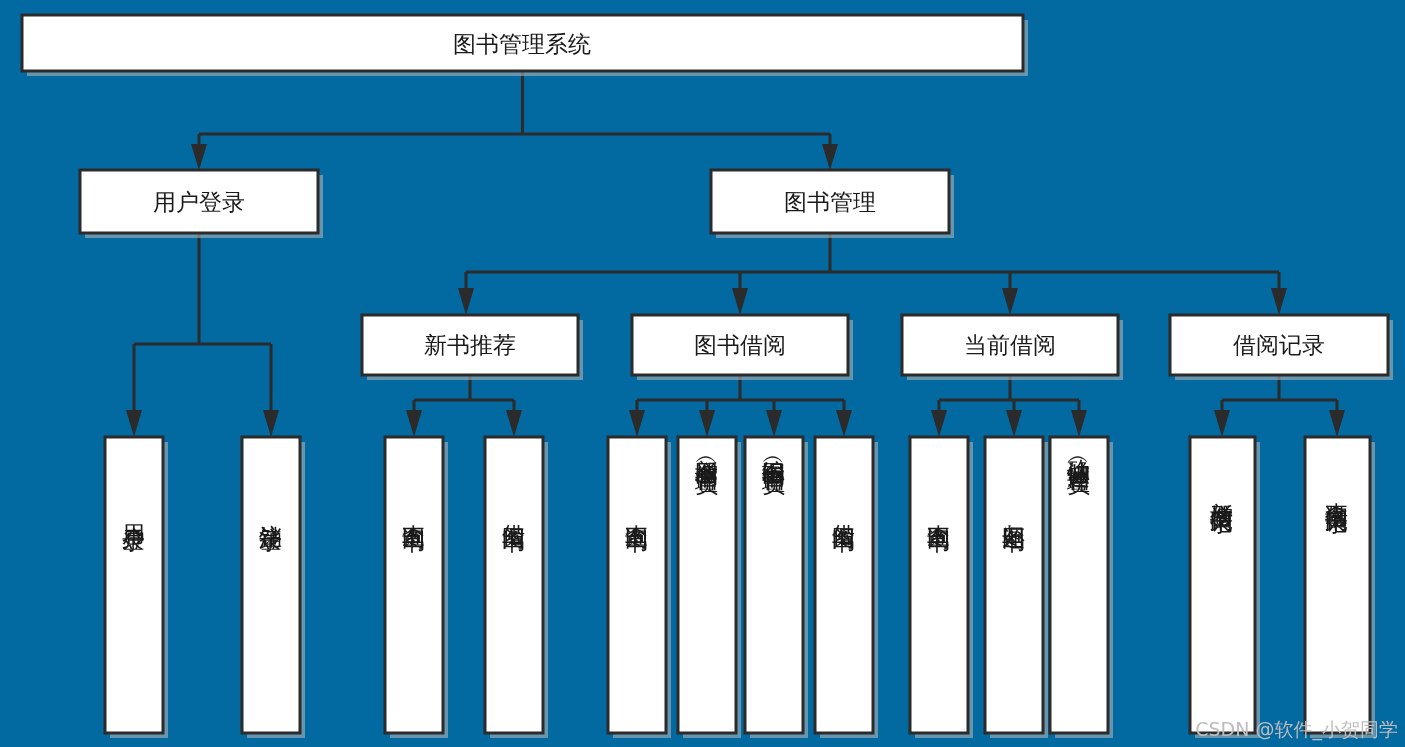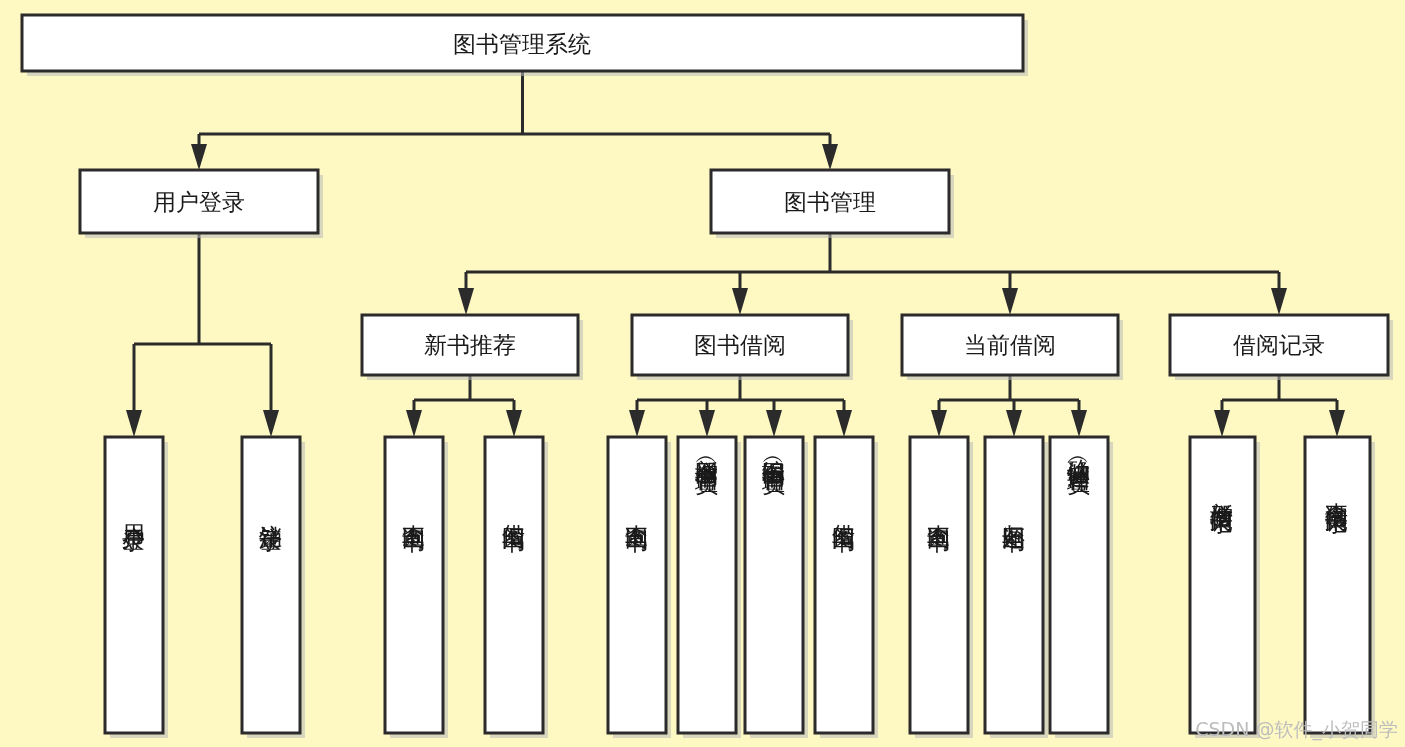--- a/index.html
+++ b/index.html
@@ -7,21 +7,21 @@
     padding: 0;
     background: #ffffff;
   }
   body {
     font-family: "DejaVu Sans", "Liberation Sans", sans-serif;
   }
   #diagram-root {
     position: relative;
     width: 1405px;
     height: 747px;
-    background: #fef9c3;
+    background: #0369a1;
     overflow: hidden;
   }
   svg.chart-svg {
     position: absolute;
     left: 0;
     top: 0;
     width: 1405px;
     height: 747px;
     display: block;
   }

